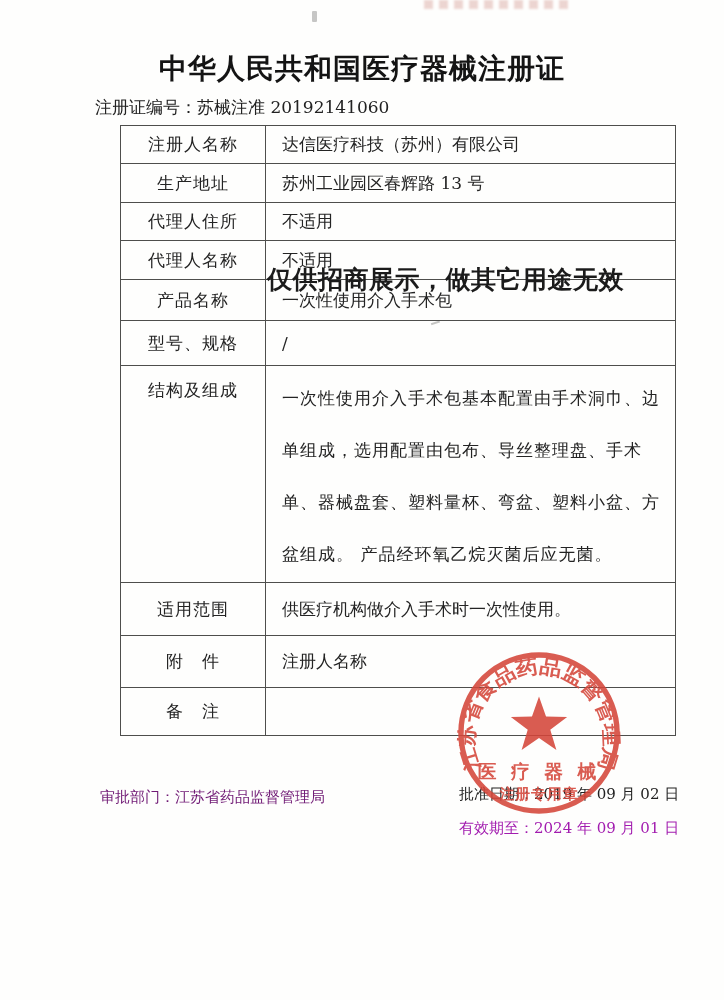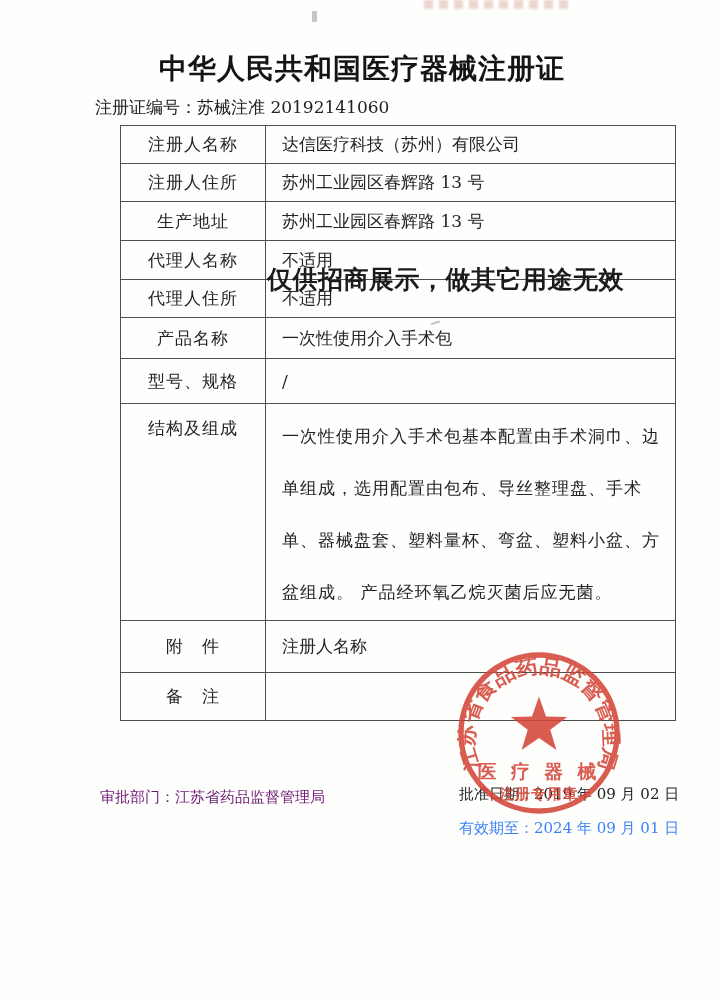--- a/index.html
+++ b/index.html
@@ -48,21 +48,21 @@
     white-space:nowrap; z-index:4;
   }
 
   .seal {
     position:absolute; left:455px; top:649px; width:168px; height:168px;
     z-index:5; opacity:.88; pointer-events:none;
   }
 
   .footer-left  { position:absolute; left:100px; top:788px; font-size:15px; color:#701a75; }
   .footer-date  { position:absolute; left:459px; top:785px; font-size:15px; color:#222; }
-  .footer-valid { position:absolute; left:459px; top:819px; font-size:15px; color:#3b82f6; }
+  .footer-valid { position:absolute; left:459px; top:819px; font-size:15px; color:#a21caf; }
 </style>
 </head>
 <body>
 
 <div class="page">
 
   <div class="top-artifact"></div>
   <div class="speck1"></div>
   <div class="speck2"></div>
 
@@ -71,47 +71,47 @@
   <div class="reg-line">
     <span>注册证编号：</span><span>苏械注准 20192141060</span>
   </div>
 
   <table class="cert">
     <tbody>
         <tr style="height:38px">
       <td class="lbl">注册人名称</td>
       <td class="val">达信医疗科技（苏州）有限公司</td>
     </tr>
-    <tr style="height:38px">
-      <td class="lbl">注册人住所</td>
-      <td class="val">苏州工业园区春辉路 13 号</td>
-    </tr>
     <tr style="height:39px">
       <td class="lbl">生产地址</td>
       <td class="val">苏州工业园区春辉路 13 号</td>
     </tr>
+    <tr style="height:38px">
+      <td class="lbl">代理人住所</td>
+      <td class="val">不适用</td>
+    </tr>
     <tr style="height:39px">
       <td class="lbl">代理人名称</td>
-      <td class="val">不适用</td>
-    </tr>
-    <tr style="height:38px">
-      <td class="lbl">代理人住所</td>
       <td class="val">不适用</td>
     </tr>
     <tr style="height:41px">
       <td class="lbl">产品名称</td>
       <td class="val">一次性使用介入手术包</td>
     </tr>
     <tr style="height:45px">
       <td class="lbl">型号、规格</td>
       <td class="val">/</td>
     </tr>
     <tr class="tall" style="height:162px">
       <td class="lbl">结构及组成</td>
       <td class="val">一次性使用介入手术包基本配置由手术洞巾、边单组成，选用配置由包布、导丝整理盘、手术单、器械盘套、塑料量杯、弯盆、塑料小盆、方盆组成。 产品经环氧乙烷灭菌后应无菌。</td>
+    </tr>
+    <tr style="height:53px">
+      <td class="lbl">适用范围</td>
+      <td class="val">供医疗机构做介入手术时一次性使用。</td>
     </tr>
     <tr style="height:52px">
       <td class="lbl">附　件</td>
       <td class="val">注册人名称</td>
     </tr>
     <tr style="height:48px">
       <td class="lbl">备　注</td>
       <td class="val"></td>
     </tr>
   </tbody>

